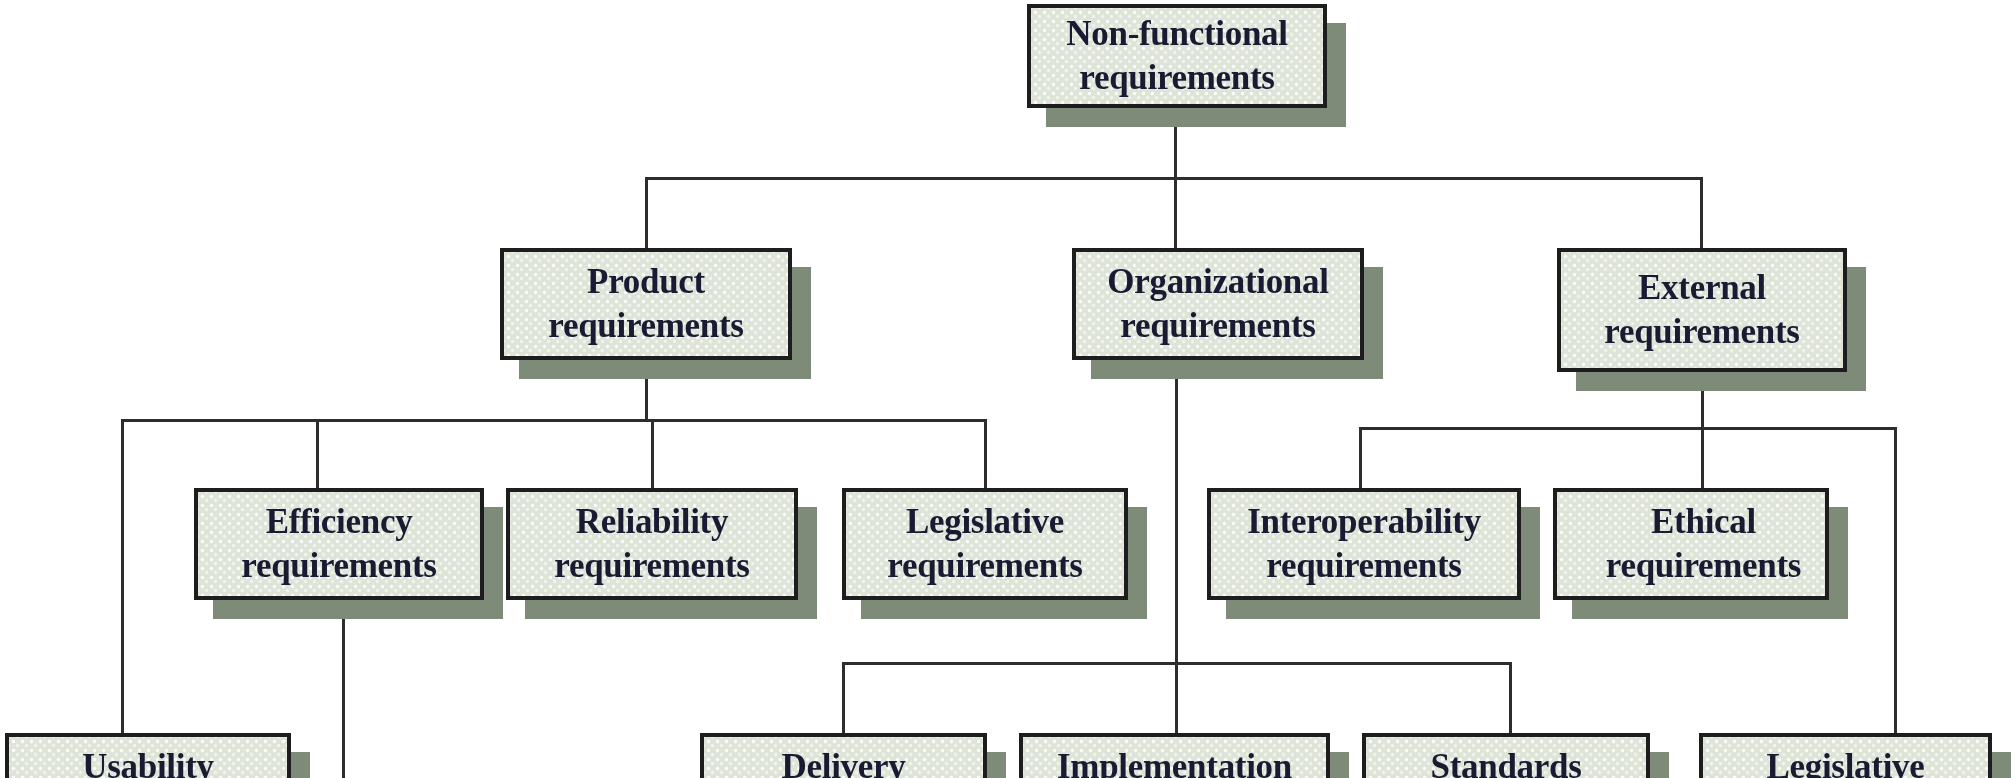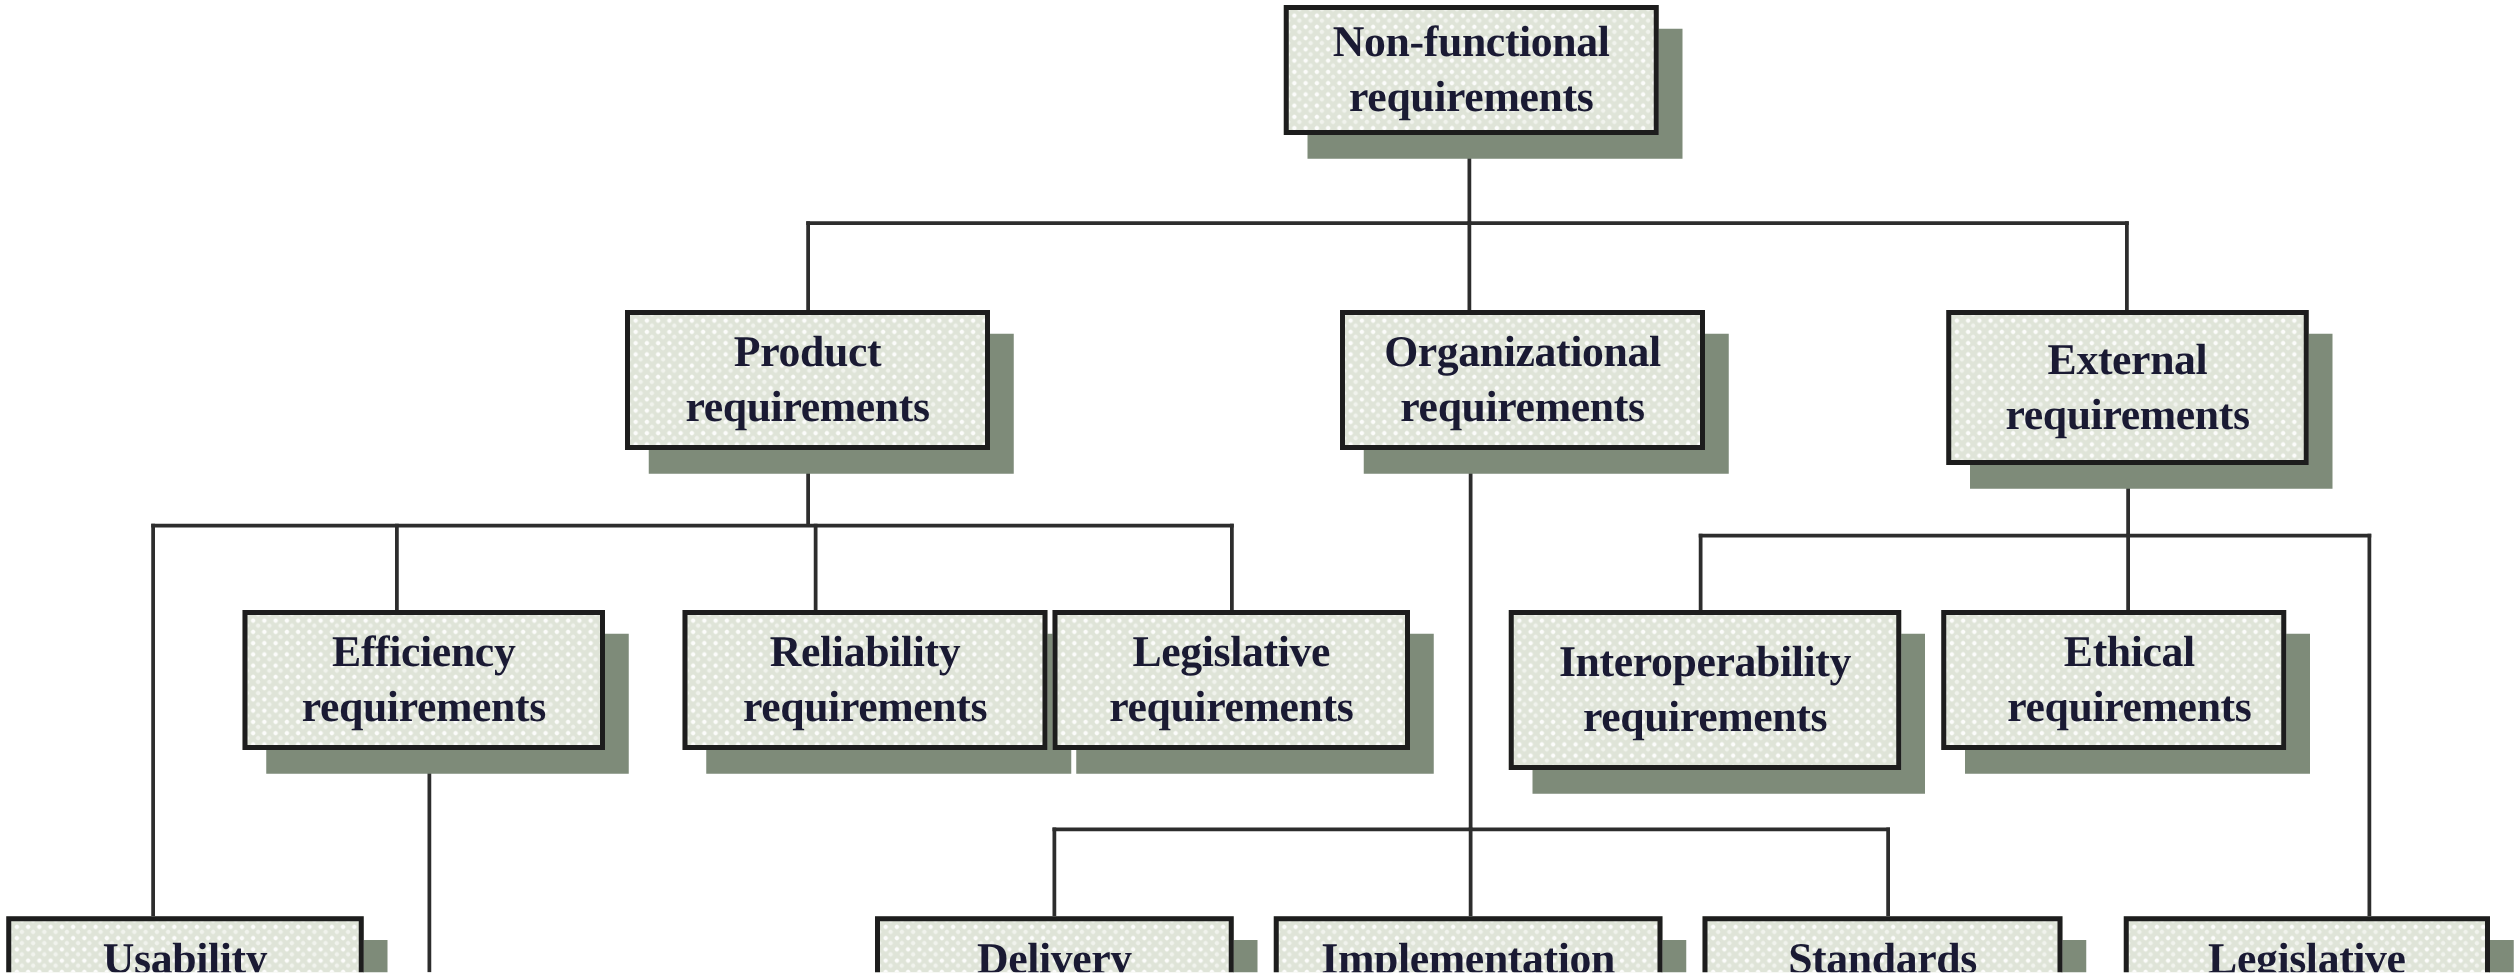--- a/index.html
+++ b/index.html
@@ -92,29 +92,29 @@
   </div>
   <div class="node" style="left:1557px; top:248px; width:290px; height:124px;">
     <span class="node-label">External
 requirements</span>
   </div>
 
   <div class="node" style="left:172px; top:488px; width:290px; height:112px;margin-left:22px;">
     <span class="node-label">Efficiency
 requirements</span>
   </div>
-  <div class="node" style="left:506px; top:488px; width:292px; height:112px;margin-left:40px;">
+  <div class="node" style="left:506px; top:488px; width:292px; height:112px;">
     <span class="node-label">Reliability
 requirements</span>
   </div>
   <div class="node" style="left:842px; top:488px; width:286px; height:112px;">
     <span class="node-label">Legislative
 requirements</span>
   </div>
-  <div class="node" style="left:1207px; top:488px; width:314px; height:128px;">
+  <div class="node" style="left:1207px; top:488px; width:314px; height:112px;">
     <span class="node-label">Interoperability
 requirements</span>
   </div>
   <div class="node" style="left:1553px; top:488px; width:276px; height:112px;padding-left:25px;">
     <span class="node-label">Ethical
 requirements</span>
   </div>
 
   <div class="node clipped" style="left:5px; top:733px; width:286px; height:105px;">
     <span class="node-label">Usability</span>

